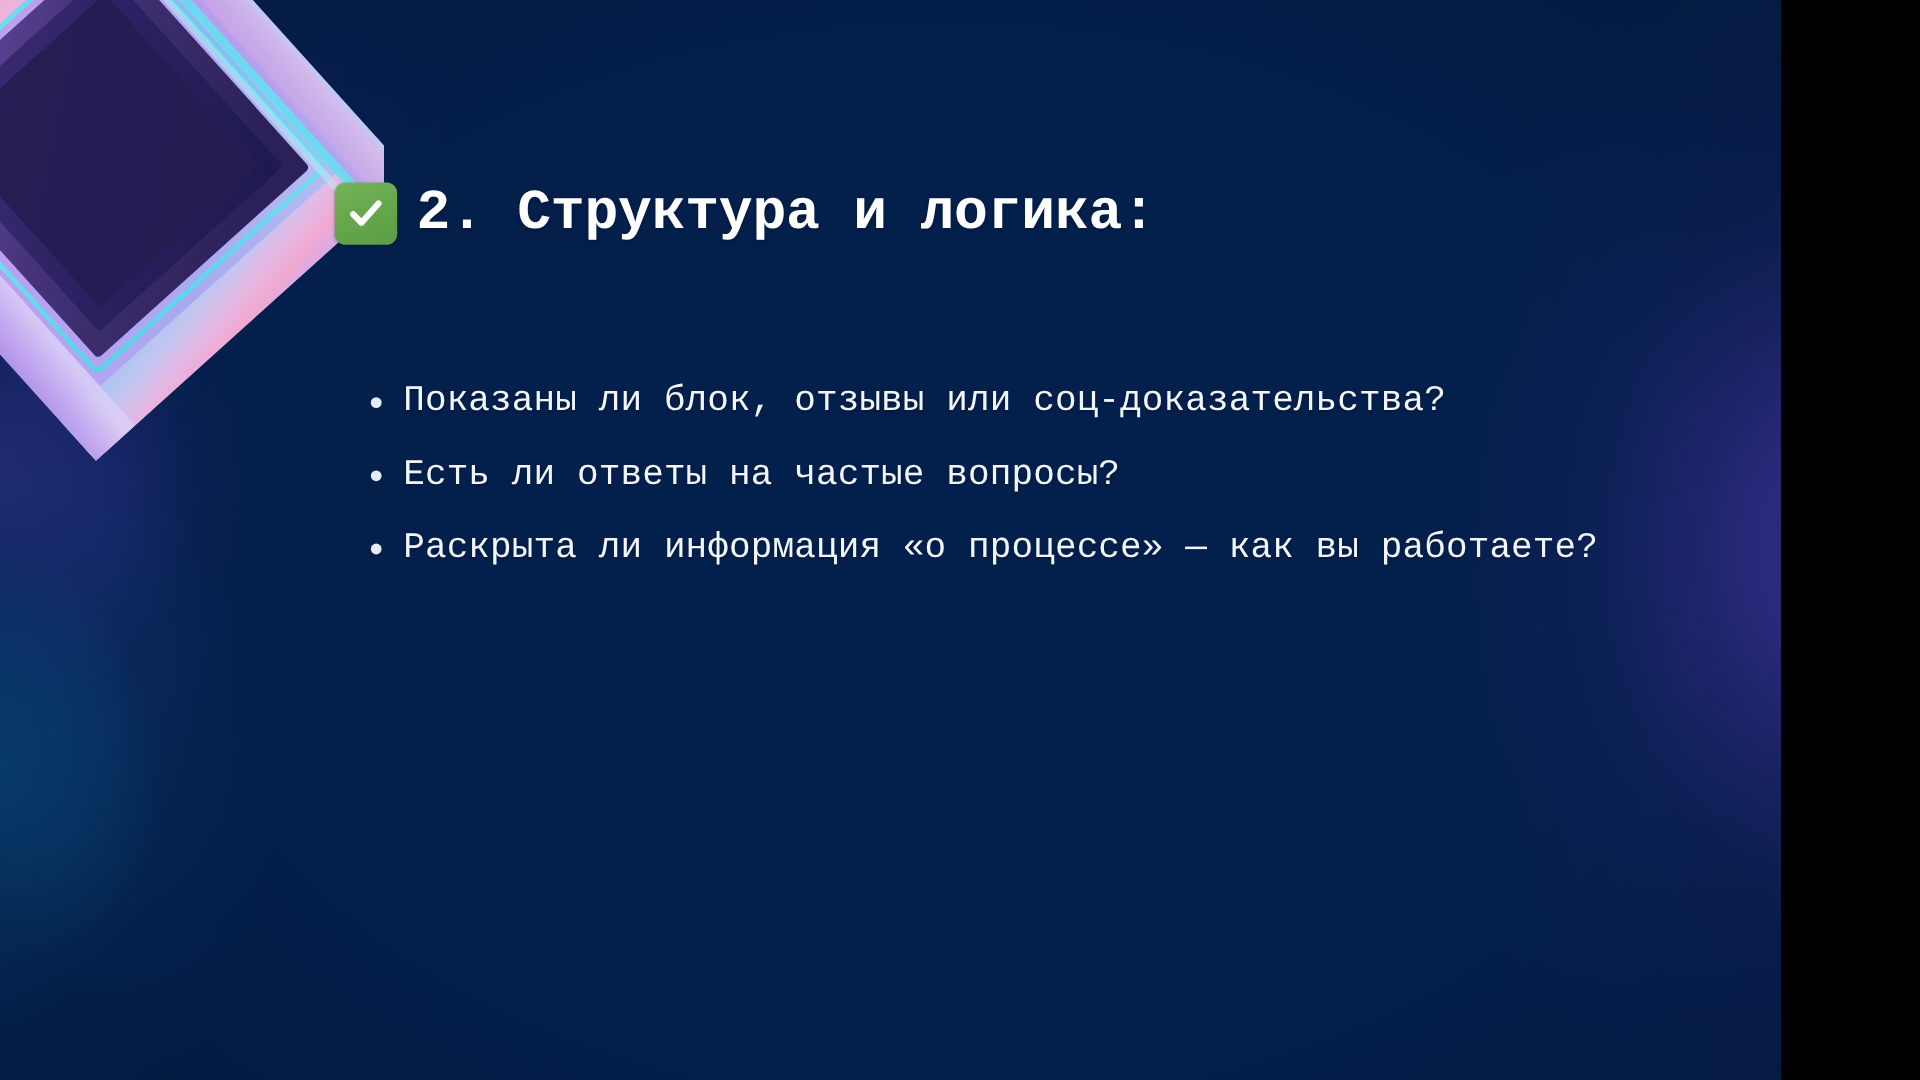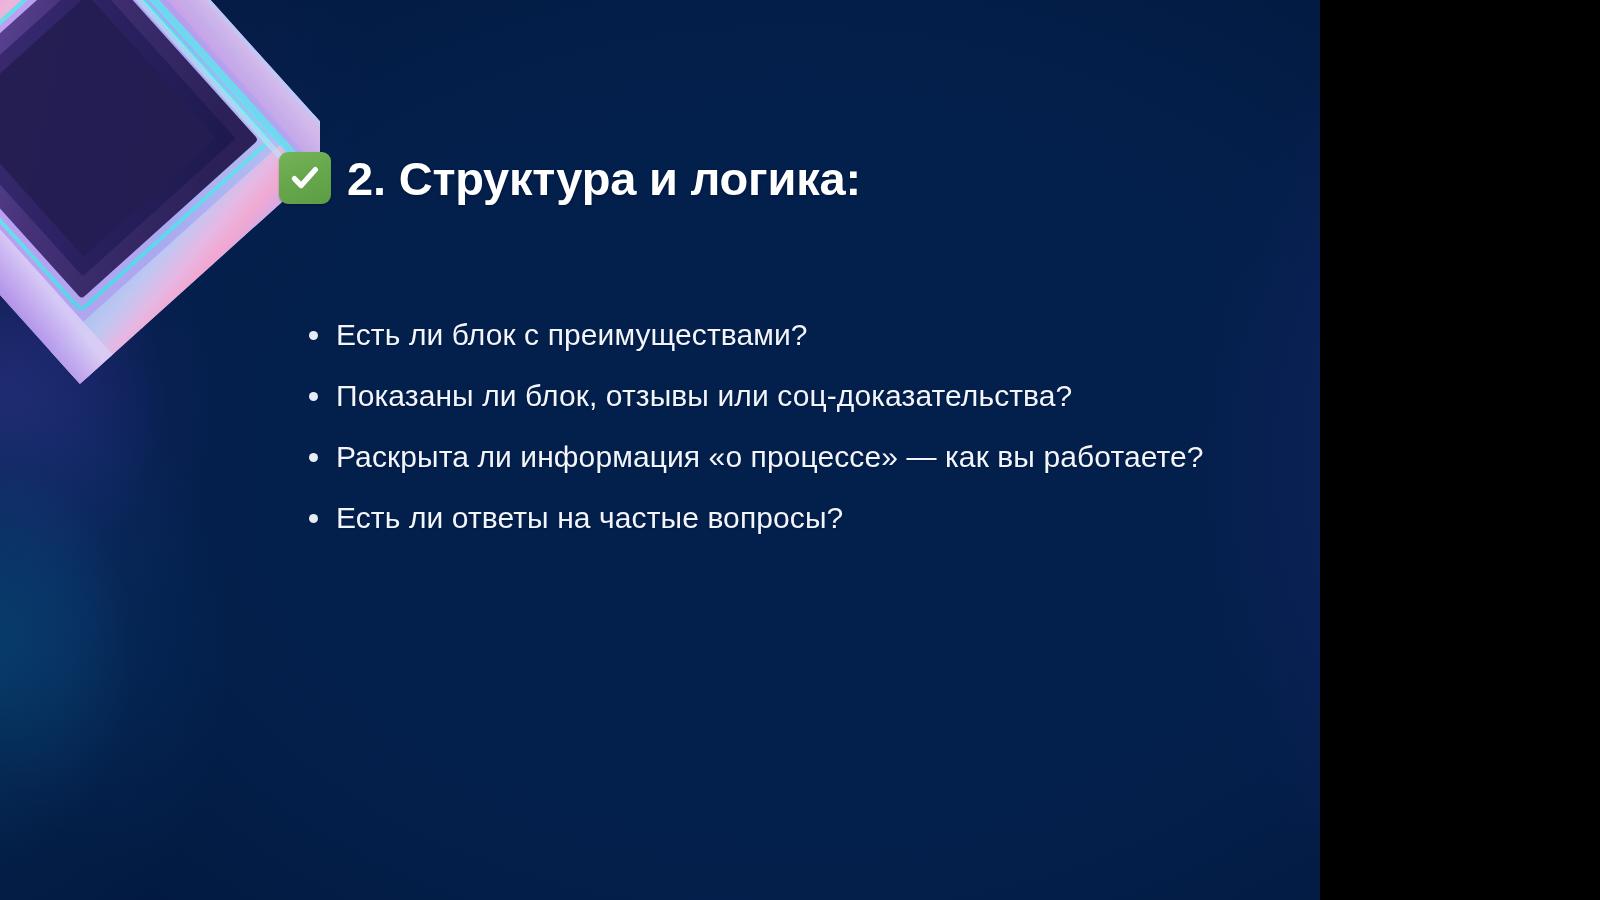--- a/index.html
+++ b/index.html
@@ -3,25 +3,25 @@
 <meta charset="utf-8">
 <style>
   html, body {
     margin: 0;
     padding: 0;
     background: #000;
   }
 
   #slide {
     position: relative;
-    width: 1320px;
+    width: 1484px;
     height: 900px;
     overflow: hidden;
     background: #03204d;
-    font-family: Liberation Sans, sans-serif;
+    font-family: Liberation Mono, monospace;
     -webkit-font-smoothing: antialiased;
   }
 
   
   .bg-layer {
     position: absolute;
     inset: 0;
     pointer-events: none;
   }
 
@@ -268,30 +268,26 @@
         <svg width="34" height="34" viewBox="0 0 34 34" aria-hidden="true">
           <path d="M6.4 17.6 L13.2 24.6 L27.4 8.6" fill="none" stroke="#ffffff" stroke-width="5.2" stroke-linecap="round" stroke-linejoin="round"></path>
         </svg>
       </span>
       <span class="title-text">2. Структура и логика:</span>
     </div>
 
     <ul class="bullet-list">
       <li class="bullet-item">
         <span class="bullet-dot"></span>
-        <span class="bullet-text">Есть ли блок с преимуществами?</span>
+        <span class="bullet-text">Показаны ли блок, отзывы или соц-доказательства?</span>
       </li>
       <li class="bullet-item">
         <span class="bullet-dot"></span>
-        <span class="bullet-text">Показаны ли блок, отзывы или соц-доказательства?</span>
+        <span class="bullet-text">Есть ли ответы на частые вопросы?</span>
       </li>
       <li class="bullet-item">
         <span class="bullet-dot"></span>
         <span class="bullet-text">Раскрыта ли информация «о процессе» — как вы работаете?</span>
       </li>
-      <li class="bullet-item">
-        <span class="bullet-dot"></span>
-        <span class="bullet-text">Есть ли ответы на частые вопросы?</span>
-      </li>
     </ul>
 
   </div>
 </div>
 
 </body></html>

